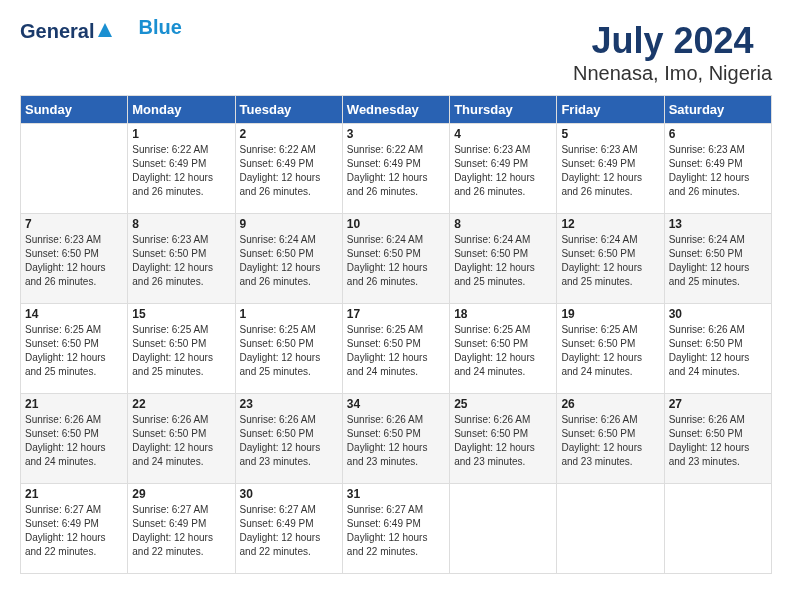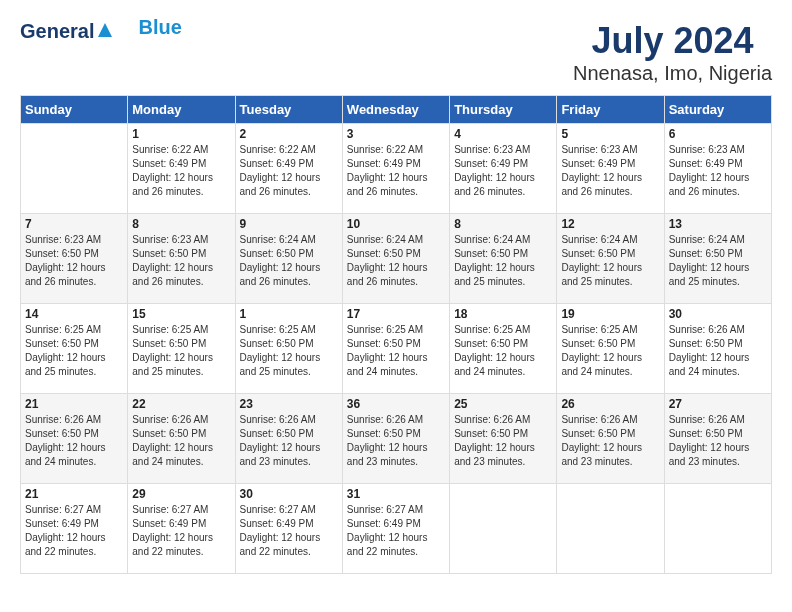--- a/index.html
+++ b/index.html
@@ -273,21 +273,21 @@
 and 24 minutes.</div>
         </td>
         <td>
           <span class="day-num">23</span>
           <div class="day-info" style="white-space: pre-line;">Sunrise: 6:26 AM
 Sunset: 6:50 PM
 Daylight: 12 hours
 and 23 minutes.</div>
         </td>
         <td>
-          <span class="day-num">36</span>
+          <span class="day-num">34</span>
           <div class="day-info" style="white-space: pre-line;">Sunrise: 6:26 AM
 Sunset: 6:50 PM
 Daylight: 12 hours
 and 23 minutes.</div>
         </td>
         <td>
           <span class="day-num">25</span>
           <div class="day-info" style="white-space: pre-line;">Sunrise: 6:26 AM
 Sunset: 6:50 PM
 Daylight: 12 hours

